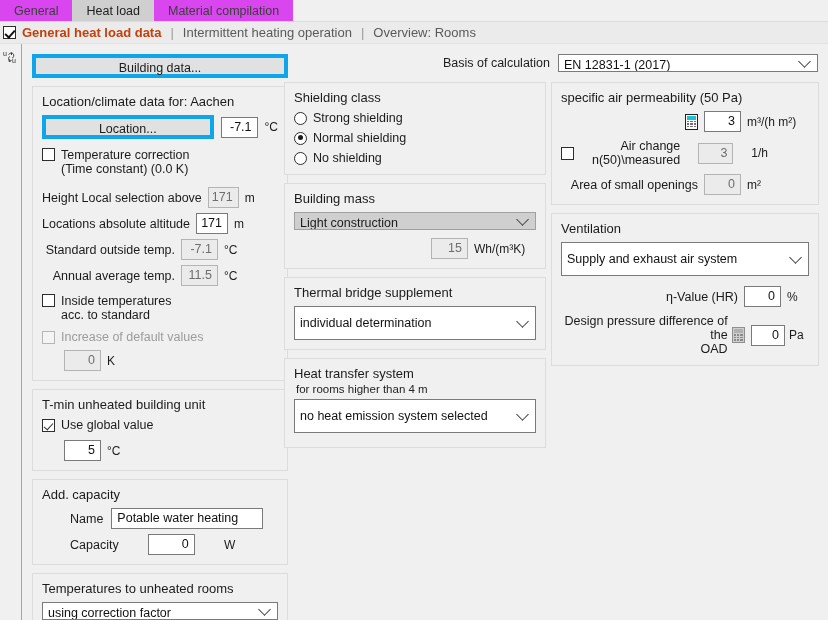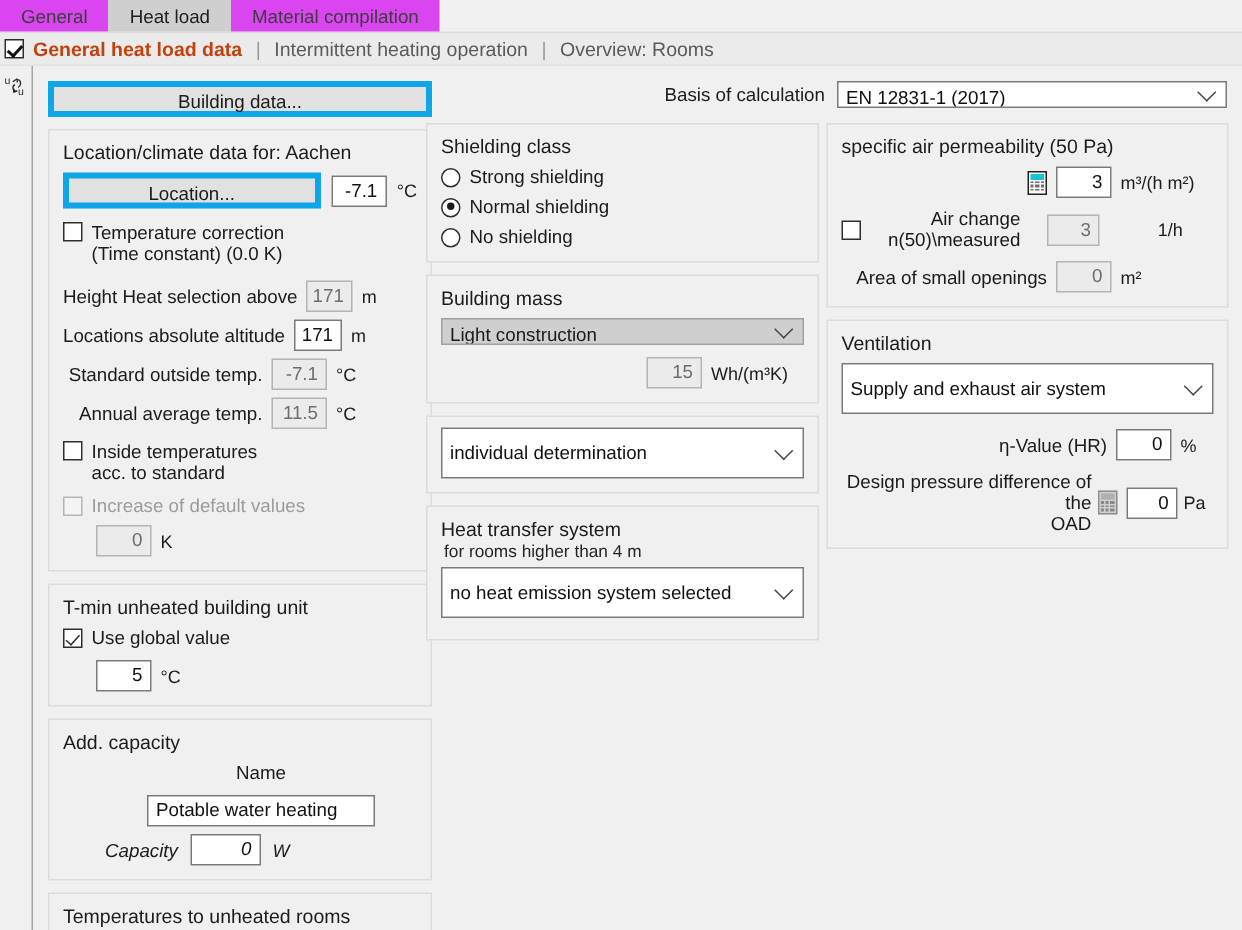--- a/index.html
+++ b/index.html
@@ -225,21 +225,21 @@
 
       <div class="cbrow" style="margin-bottom:11px;">
         <span class="cbx"></span>
         <span class="txt">
           <span>Temperature correction</span><br>
           <span>(Time constant) (0.0 K)</span>
         </span>
       </div>
 
       <div class="frow">
-        <span class="flbl">Height Heat selection above</span>
+        <span class="flbl">Height Local selection above</span>
         <span class="inp disabled" style="width:37px;">171</span>
         <span class="unit">m</span>
       </div>
       <div class="frow">
         <span class="flbl">Locations absolute altitude</span>
         <span class="inp" style="width:37px;">171</span>
         <span class="unit">m</span>
       </div>
       <div class="frow">
         <span class="flbl">Standard outside temp.</span>
@@ -278,25 +278,25 @@
         <span class="txt">Use global value</span>
       </div>
       <div style="display:flex; align-items:center; gap:6px; padding-left:22px;">
         <span class="inp" style="width:37px;">5</span>
         <span class="unit">°C</span>
       </div>
     </div>
 
     <div class="group">
       <div class="gtitle">Add. capacity</div>
-      <div class="frow" style="justify-content:flex-start; gap:8px; padding-left:28px;flex-direction:column;">
+      <div class="frow" style="justify-content:flex-start; gap:8px; padding-left:28px;">
         <span class="flbl">Name</span>
         <span class="inp text" style="width:152px;">Potable water heating</span>
       </div>
-      <div class="frow" style="justify-content:flex-start; gap:8px; padding-left:28px; margin-bottom:0;font-style:italic;">
+      <div class="frow" style="justify-content:space-between; gap:8px; padding-left:28px; margin-bottom:0;">
         <span class="flbl">Capacity</span>
         <span class="inp" style="width:47px;">0</span>
         <span class="unit">W</span>
       </div>
     </div>
 
     <div class="group">
       <div class="gtitle">Temperatures to unheated rooms</div>
       <div class="sel">
         <span>using correction factor</span>
@@ -329,20 +329,21 @@
         <span>Light construction</span>
         <span class="chev"></span>
       </div>
       <div style="display:flex; align-items:center; justify-content:flex-end; gap:6px;">
         <span class="inp disabled" style="width:37px;">15</span>
         <span class="unit" style="width:62px;">Wh/(m³K)</span>
       </div>
     </div>
 
     <div class="group">
+      <div class="gtitle">Thermal bridge supplement</div>
       <div class="sel tall">
         <span>individual determination</span>
         <span class="chev"></span>
       </div>
     </div>
 
     <div class="group" style="padding-bottom:14px;">
       <div class="gtitle" style="margin-bottom:2px;">Heat transfer system</div>
       <div class="subnote">for rooms higher than 4 m</div>
       <div class="sel tall" style="width:242px;">
@@ -376,21 +377,21 @@
         <span class="unit" style="width:62px;">m³/(h m²)</span>
       </div>
 
       <div style="display:flex; align-items:center; gap:18px; margin-bottom:7px;">
         <span class="cbx" style="margin-right:auto;"></span>
         <span class="flbl" style="font-size:12.5px; text-align:right; line-height:14px;">
           <span>Air change</span><br>
           <span>n(50)\measured</span>
         </span>
         <span class="inp disabled" style="width:37px;">3</span>
-        <span class="unit" style="width:62px;text-align:center;">1/h</span>
+        <span class="unit" style="width:62px;">1/h</span>
       </div>
 
       <div style="display:flex; align-items:center; justify-content:flex-end; gap:6px;">
         <span class="flbl" style="font-size:12.5px;">Area of small openings</span>
         <span class="inp disabled" style="width:37px;">0</span>
         <span class="unit" style="width:62px;">m²</span>
       </div>
     </div>
 
     <div class="group" style="width:268px;">

